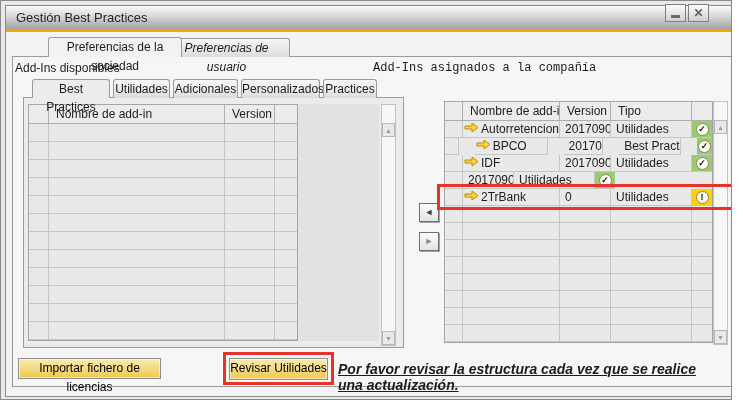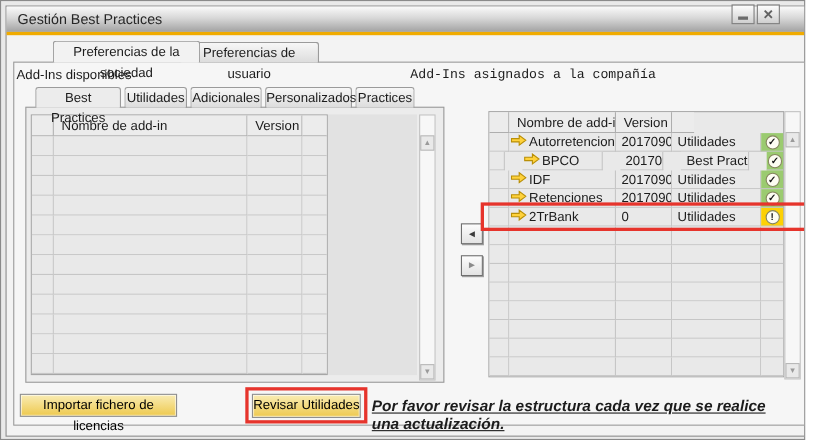--- a/index.html
+++ b/index.html
@@ -103,21 +103,21 @@
   </div>
   <div class="winbtn btn-min">
     <div class="minglyph"></div>
   </div>
   <div class="winbtn btn-close">
     <span class="xglyph">✕</span>
   </div>
   <div class="goldline"></div>
 
   <div class="mtab active" style="left:27px;width:134px;margin-left:20px;">Preferencias de la sociedad</div>
-  <div class="mtab" style="left:162px;width:127px;top:37px;height:19px;">Preferencias de usuario</div>
+  <div class="mtab" style="left:162px;width:127px;top:37px;height:19px;font-style:italic;">Preferencias de usuario</div>
 
   <div class="tabpage"></div>
 
   <span class="slabel" style="left:14px;">Add-Ins disponibles</span>
   <span class="slabel" style="left:372px;font-family:Liberation Mono, monospace;">Add-Ins asignados a la compañía</span>
 
   <div class="itab active" style="left:31px;width:78px;">Best Practices</div>
   <div class="itab" style="left:112px;width:57px;">Utilidades</div>
   <div class="itab" style="left:172px;width:65px;">Adicionales</div>
   <div class="itab" style="left:240px;width:79px;">Personalizados</div>
@@ -217,20 +217,21 @@
   </div>
   <div class="movebtn" style="top:231px;color:#8a8a8a;">
     <span>►</span>
   </div>
 
   <div class="tbl rtable" id="right-table">
     <div class="trow thead">
       <div class="c c0"></div>
       <div class="c c1">Nombre de add-in</div>
       <div class="c c2">Version</div>
+      <div class="c c3">Tipo</div>
       <div class="c c4"></div>
     </div>
 
     <div class="trow drow" style="top:19px;height:17px;">
       <div class="c c0"></div>
       <div class="c c1 cell-name">
         <span class="aicon"><svg width="15" height="11" viewBox="0 0 15 11">
               <path d="M1 4h7V1l6 4.5L8 10V7H1z" fill="#FFD23B" stroke="#B98F07"></path>
             </svg></span>
         <span>Autorretenciones</span>
@@ -267,26 +268,20 @@
       </div>
       <div class="c c2 cell-txt">20170901</div>
       <div class="c c3 cell-txt">Utilidades</div>
       <div class="c c4 stat ok">
         <span class="sticon">✓</span>
       </div>
     </div>
 
     <div class="trow drow" style="top:70px;height:17px;">
       <div class="c c0"></div>
-      <div class="c c1 cell-name">
-        <span class="aicon"><svg width="15" height="11" viewBox="0 0 15 11">
-              <path d="M1 4h7V1l6 4.5L8 10V7H1z" fill="#FFD23B" stroke="#B98F07"></path>
-            </svg></span>
-        <span>Retenciones</span>
-      </div>
       <div class="c c2 cell-txt">20170901</div>
       <div class="c c3 cell-txt">Utilidades</div>
       <div class="c c4 stat ok">
         <span class="sticon">✓</span>
       </div>
     </div>
 
     <div class="trow drow" style="top:87px;height:17px;">
       <div class="c c0"></div>
       <div class="c c1 cell-name">

